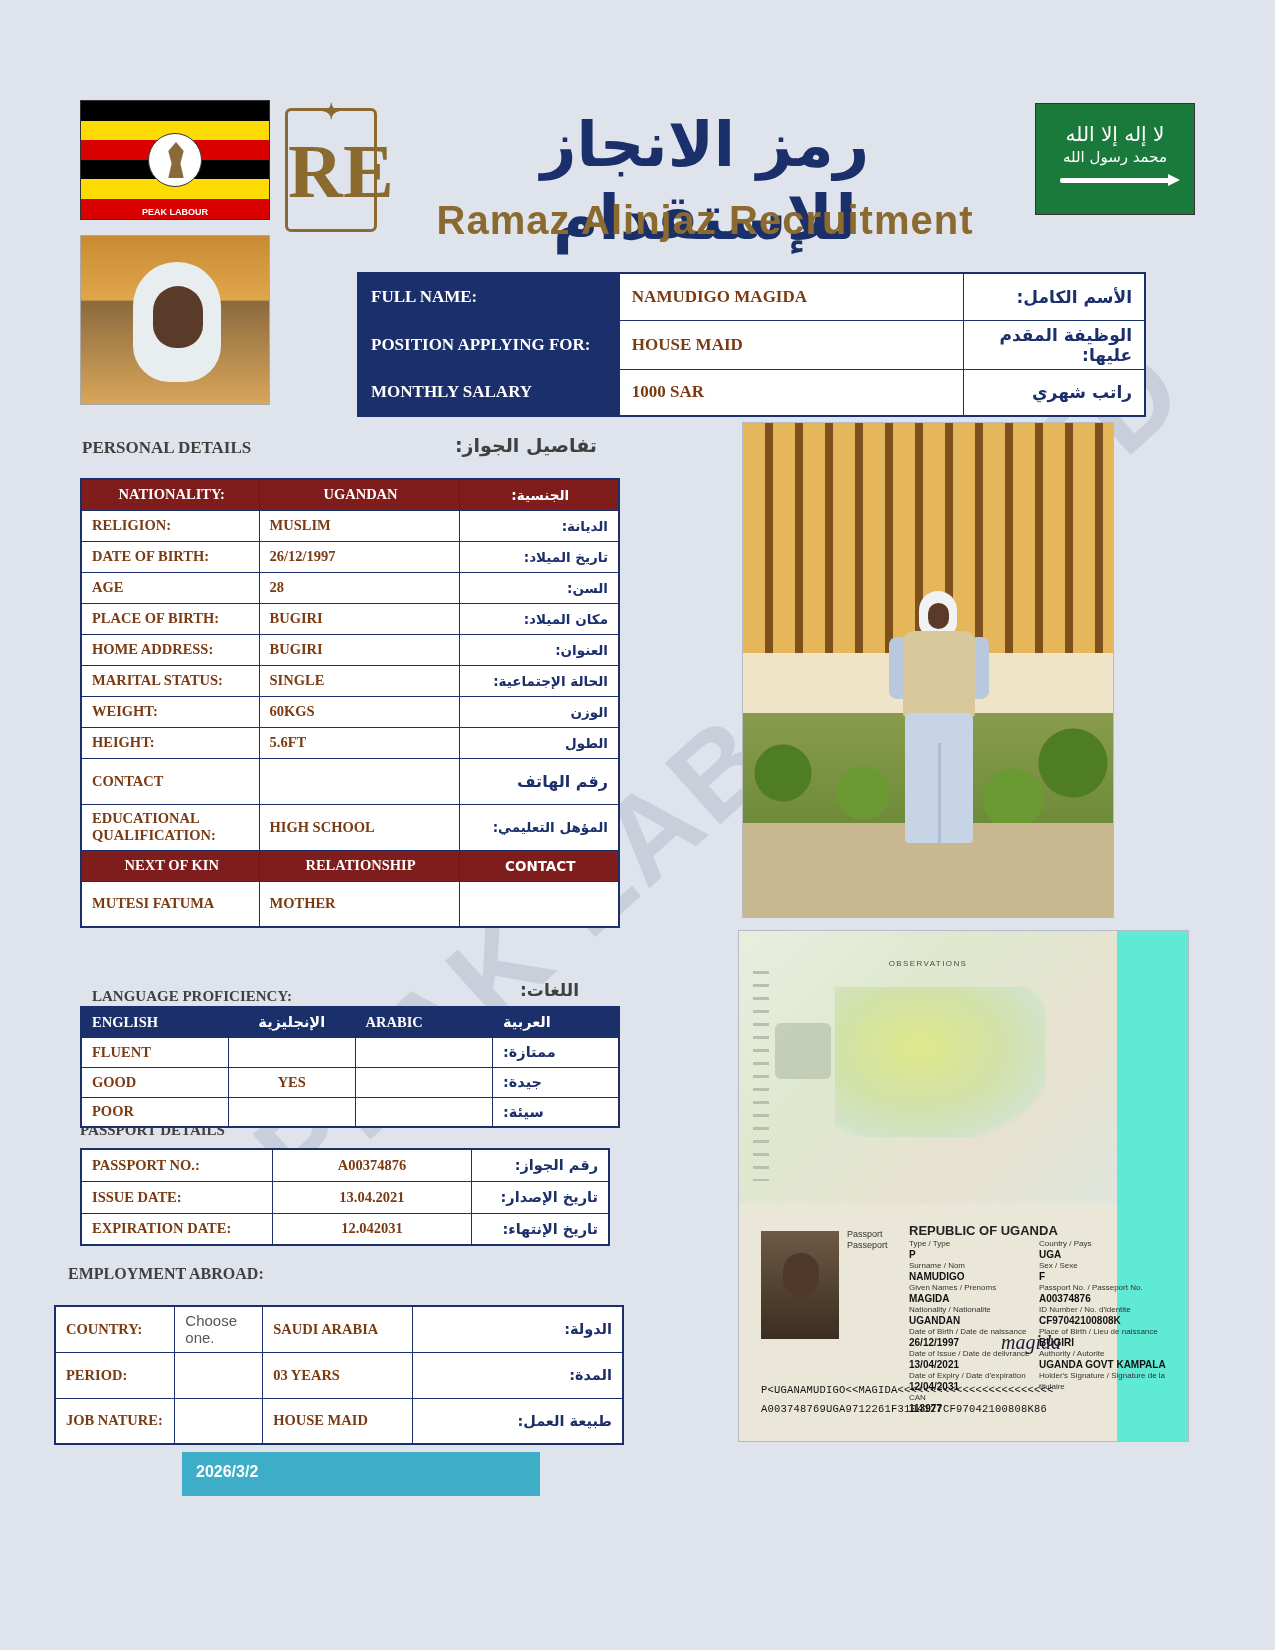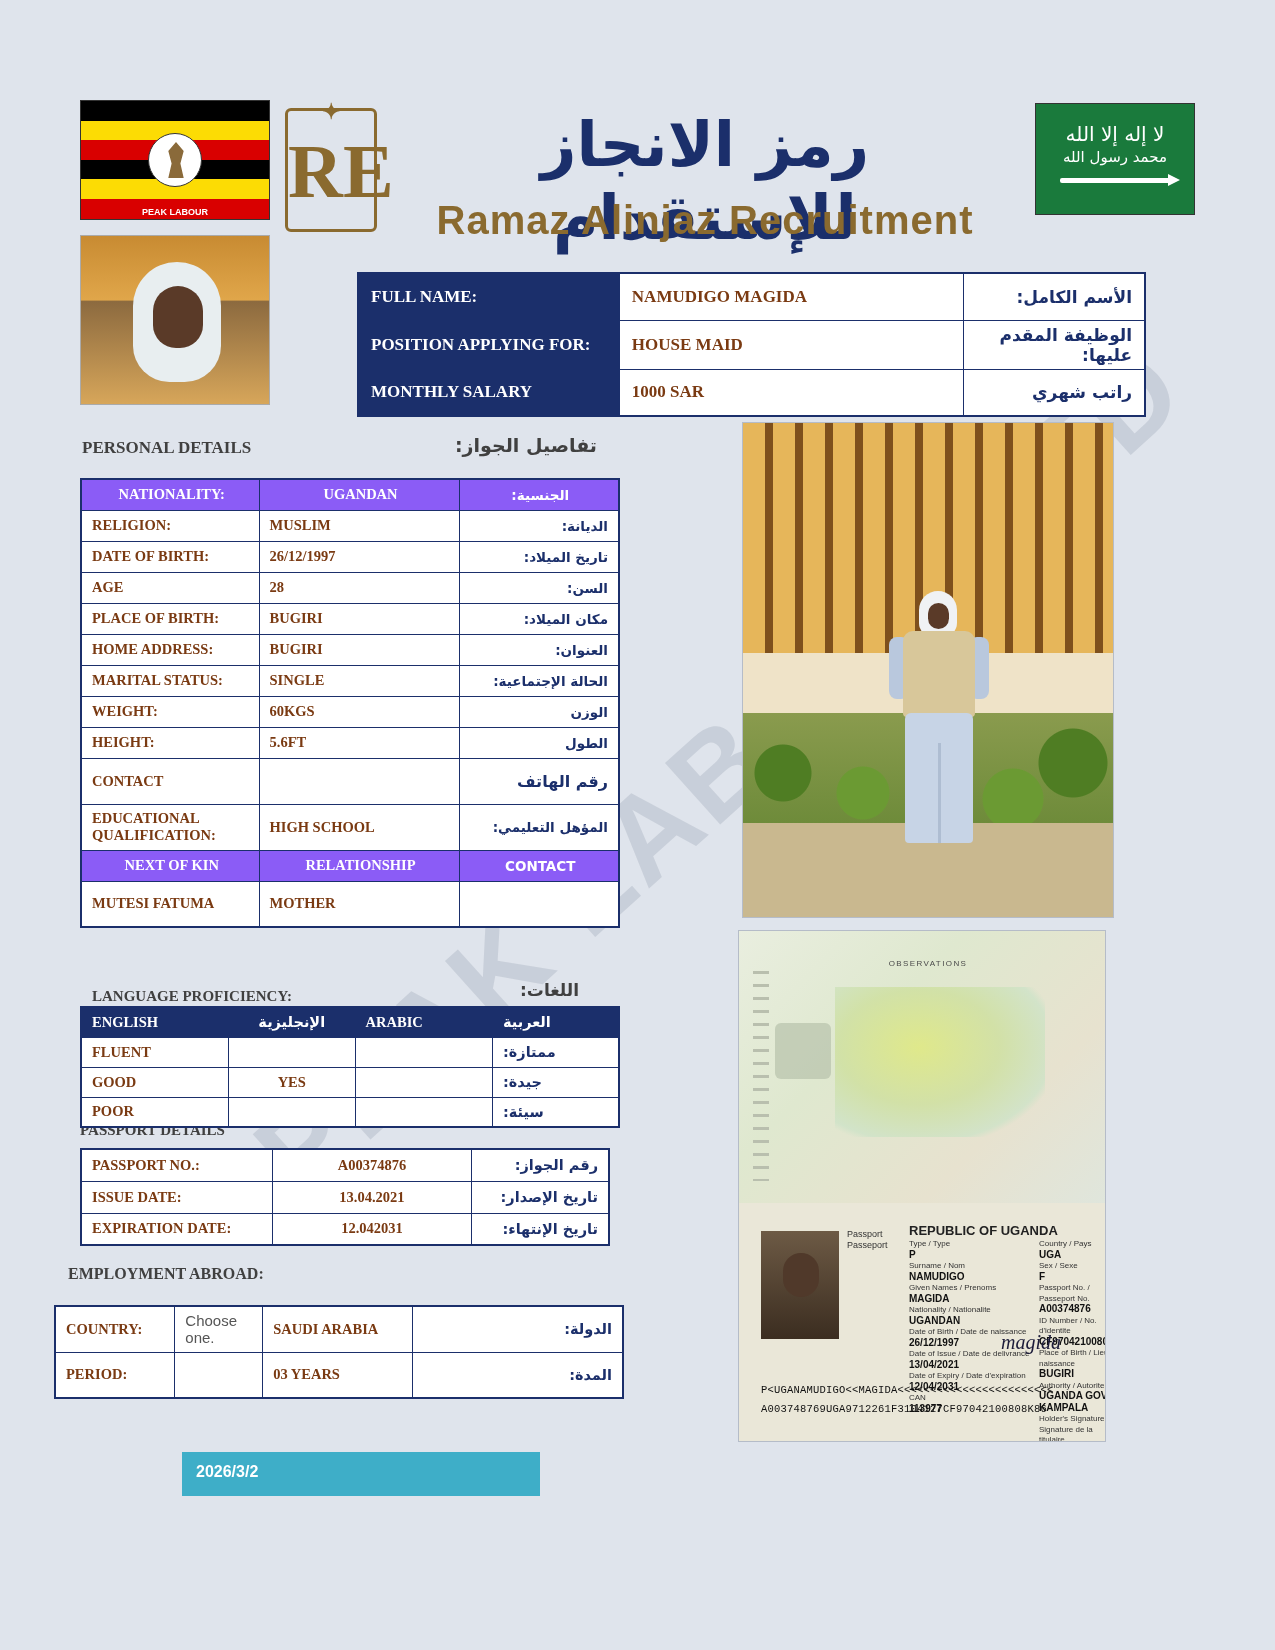--- a/index.html
+++ b/index.html
@@ -116,21 +116,21 @@
   
   table.grid { border-collapse:collapse; position:absolute; background:#fff;}
   table.grid td { border:1px solid #1b2f6b; font-weight:bold; }
 
   
   #personal { left:80px; top:478px; width:540px; border:2px solid #1b2f6b;}
   #personal td { height:31px; padding:2px 10px; font-size:14.5px; }
   #personal td.lbl { width:178px; color:#7a3a12; }
   #personal td.val { width:200px; color:#7a3a12; }
   #personal td.ar  { width:160px; color:#1b2f6b; text-align:right; direction:rtl; font-family:"DejaVu Sans", sans-serif; font-size:13.5px;}
-  #personal tr.hl td { background:#8b5cf6; color:#fff; text-align:center;padding-left:13px; }
+  #personal tr.hl td { background:#7f1d1d; color:#fff; text-align:center;padding-left:13px; }
   #personal tr.hl td.ar { color:#fff; text-align:center; }
   #personal tr.tall td { height:46px; }
 
   
   #lang { left:80px; top:1006px; width:540px; border:2px solid #1b2f6b;}
   #lang td { height:30px; padding:2px 10px; font-size:14.5px; }
   #lang td.l1 { width:148px; color:#7a3a12; }
   #lang td.l2 { width:127px; color:#1b2f6b; text-align:center; direction:rtl; font-family:"DejaVu Sans", sans-serif;}
   #lang td.l3 { width:138px; color:#7a3a12; }
   #lang td.l4 { width:127px; color:#1b2f6b; text-align:left; direction:rtl; font-family:"DejaVu Sans", sans-serif;}
@@ -202,21 +202,21 @@
       radial-gradient(circle at 330px 50px,#4f7d23 0 34px,transparent 35px),
       radial-gradient(circle at 120px 80px,#6b9a33 0 26px,transparent 27px),
       radial-gradient(circle at 270px 86px,#6b9a33 0 30px,transparent 31px),
       linear-gradient(#8a9b4e,#6e8b3a);
   }
   .full-photo .ground {
     position:absolute; left:0; top:400px; width:372px; height:96px; background:#c9b88f;
   }
 
   .passport-scan {
-    position:absolute; left:738px; top:930px; width:368px; height:512px;
+    position:absolute; left:738px; top:930px; width:451px; height:512px;
     border:1px solid #b5bcc8; background:#5eead4; overflow:hidden;
     font-family:"Liberation Sans", sans-serif;
   }
   .ps-top { position:absolute; left:0; top:0; width:378px; height:272px;
     background:linear-gradient(135deg,#e9eedf 0%, #dfe8cf 35%, #e7e2cf 70%, #dfe6dd 100%); }
   .ps-obs { position:absolute; left:0; top:28px; width:378px; text-align:center; font-size:8px; letter-spacing:1.4px; color:#4a4a4a;}
   .ps-blob { position:absolute; left:96px; top:56px; width:210px; height:150px;
     background:radial-gradient(ellipse at 40% 40%, #dfe97f 0%, #cfe0a0 45%, #cfe3c8 75%, transparent 80%); opacity:.85;}
   .ps-crest { position:absolute; left:36px; top:92px; width:56px; height:56px; background:#b9c4ad; border-radius:6px; opacity:.75;}
   .ps-perf { position:absolute; left:14px; top:40px; width:16px; height:210px;
@@ -417,20 +417,26 @@
     <td class="mid">Choose one.</td>
     <td class="val">SAUDI ARABIA</td>
     <td class="ar">الدولة:</td>
   </tr>
   <tr>
     <td class="lbl">PERIOD:</td>
     <td class="mid"></td>
     <td class="val">03 YEARS</td>
     <td class="ar">المدة:</td>
   </tr>
+  <tr>
+    <td class="lbl">JOB NATURE:</td>
+    <td class="mid"></td>
+    <td class="val">HOUSE MAID</td>
+    <td class="ar">طبيعة العمل:</td>
+  </tr>
 </tbody>
   </table>
 
 <div class="date-bar">2026/3/2</div>
 
 <div class="full-photo">
   <div class="bldg"></div>
   <div class="wall"></div>
   <div class="greenery"></div>
   <div class="ground"></div>

